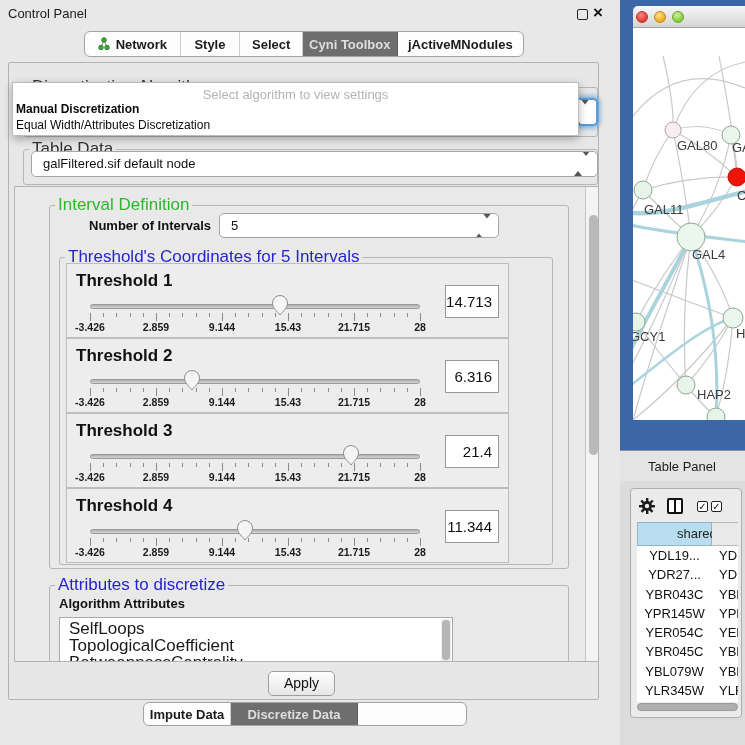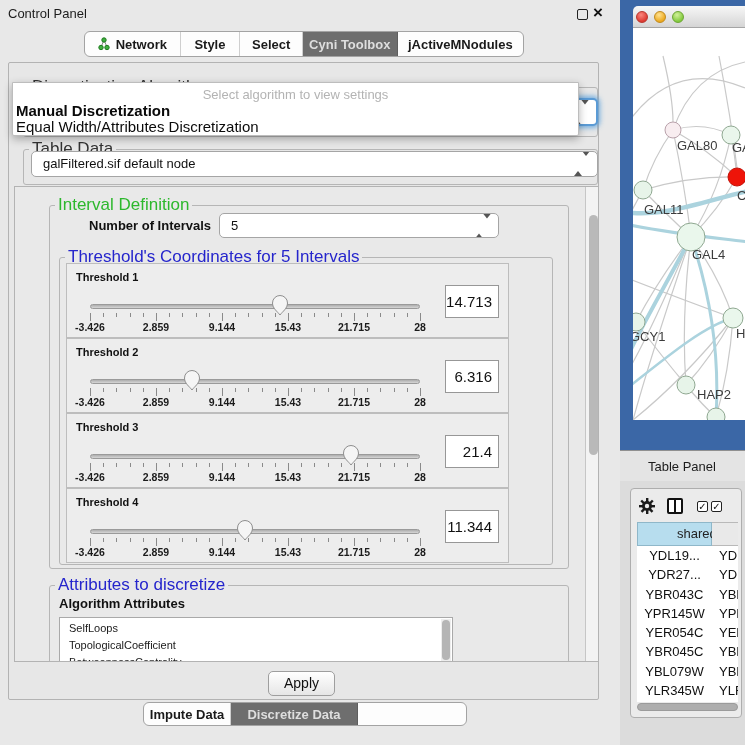--- a/index.html
+++ b/index.html
@@ -36,51 +36,51 @@
   .spin .up { width:0; height:0; border-left:4px solid transparent; border-right:4px solid transparent;
     border-bottom:5px solid #555; margin-bottom:2px; }
   .spin .dn { width:0; height:0; border-left:4px solid transparent; border-right:4px solid transparent;
     border-top:5px solid #555; }
   .combo.focused { border:2px solid #5b9bd5; box-shadow:0 0 5px 2px rgba(90,160,220,.8); }
 
   #algo-popup { position:absolute; left:12px; top:82px; width:567px; height:54px; background:#fff;
     border:1px solid #bdbdbd; border-radius:0 0 2px 2px; box-shadow:0 3px 9px rgba(0,0,0,.3); z-index:5; }
   #algo-popup .ph { position:absolute; top:4px; left:0; width:100%; text-align:center;
     font-size:13px; color:#b3b3b3; }
-  #algo-popup .opt { position:absolute; left:3px; font-size:15px; color:#0a0a0a; white-space:nowrap; }
+  #algo-popup .opt { position:absolute; left:3px; font-size:12px; color:#0a0a0a; white-space:nowrap; }
   #algo-popup .opt.bold { font-weight:700; }
 
   #main-panel { position:absolute; left:14px; top:186px; width:585px; height:476px;
     border:1px solid #b3b3b3; background:#e9e9e9; overflow:hidden; }
   #mp-scroll { position:absolute; left:570px; top:0; width:15px; height:476px;
     background:#f3f3f3; border-left:1px solid #c6c6c6; }
   #mp-thumb { position:absolute; left:2.5px; top:28px; width:9px; height:240px;
     background:#b9b9b9; border-radius:5px; }
 
   .bold-label { position:absolute; font-size:13px; font-weight:700; color:#111; }
 
   .threshold-panel { position:absolute; left:51px; width:443px; height:75px;
     background:#ededed; border:1px solid #bdbdbd; }
-  .t-title { position:absolute; left:9px; top:7px; font-size:11px; font-weight:700; color:#111; }
+  .t-title { position:absolute; left:9px; top:7px; font-size:17px; font-weight:700; color:#111; }
   .t-track { position:absolute; left:23px; top:40px; width:330px; height:5px; border-radius:3px;
     background:linear-gradient(#adadad,#d6d6d6); border:1px solid #9a9a9a; }
   .t-knob { position:absolute; top:30px; width:18px; height:22px; }
   .t-ticks { position:absolute; left:23px; top:49px; width:330px; height:9px; }
   .tick { position:absolute; top:0; width:1px; background:#8a8a8a; }
   .tick.minor { height:4px; }
   .tick.major { height:8px; }
   .tick-num { position:absolute; top:8px; width:60px; margin-left:-30px; text-align:center;
     font-size:10.5px; font-weight:700; color:#1b1b1b; }
   .t-value { position:absolute; left:378px; top:21px; width:54px; height:33px; background:#fff;
     border:1px solid #979797; font-size:15px; color:#111; text-align:right;
     padding-right:6px; line-height:31px; }
 
   #attr-list { position:absolute; left:44px; top:430px; width:394px; height:46px; background:#fff;
     border:1px solid #a9a9a9; overflow:hidden; }
-  .attr-item { font-size:11px; color:#1a1a1a; line-height:17px; padding-left:9px; white-space:nowrap; }
+  .attr-item { font-size:17px; color:#1a1a1a; line-height:17px; padding-left:9px; white-space:nowrap; }
   #attr-scroll { position:absolute; right:1px; top:1px; width:10px; height:44px; background:#ededed; }
   #attr-thumb { position:absolute; left:1px; top:1px; width:8px; height:40px; background:#b5b5b5; border-radius:4px; }
 
   #apply-btn { position:absolute; left:268px; top:671px; width:67px; height:25px;
     background:linear-gradient(#ffffff,#e6e6e6); border:1px solid #9e9e9e; border-radius:5px;
     font-size:14px; color:#111; text-align:center; line-height:23px; }
 
   
   #net-window { position:absolute; left:620px; top:0; width:125px; height:455px; background:#3b67a6; }
   #net-titlebar { position:absolute; left:13px; top:6px; width:112px; height:22px;

